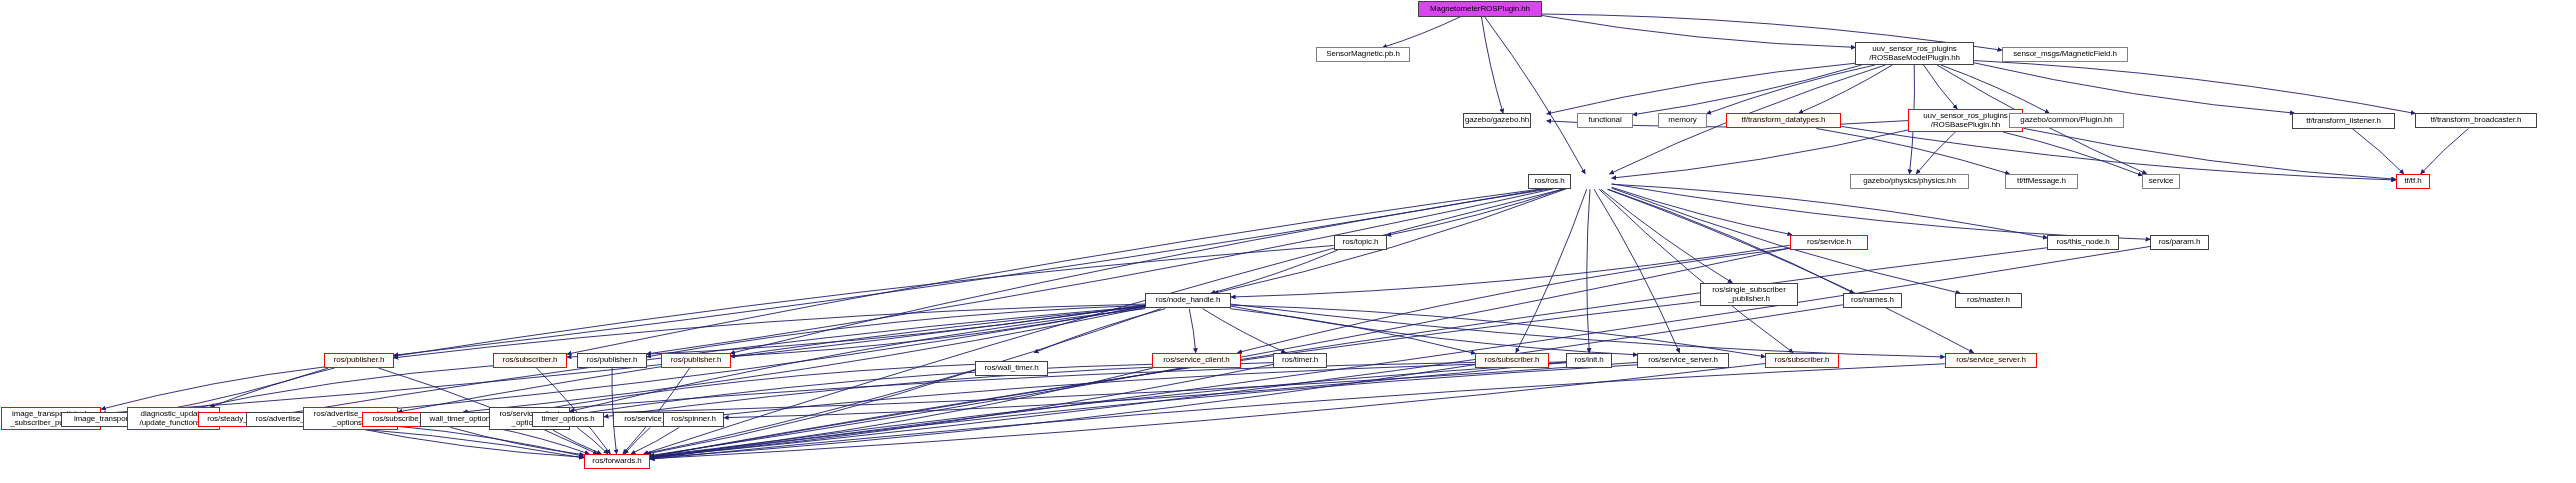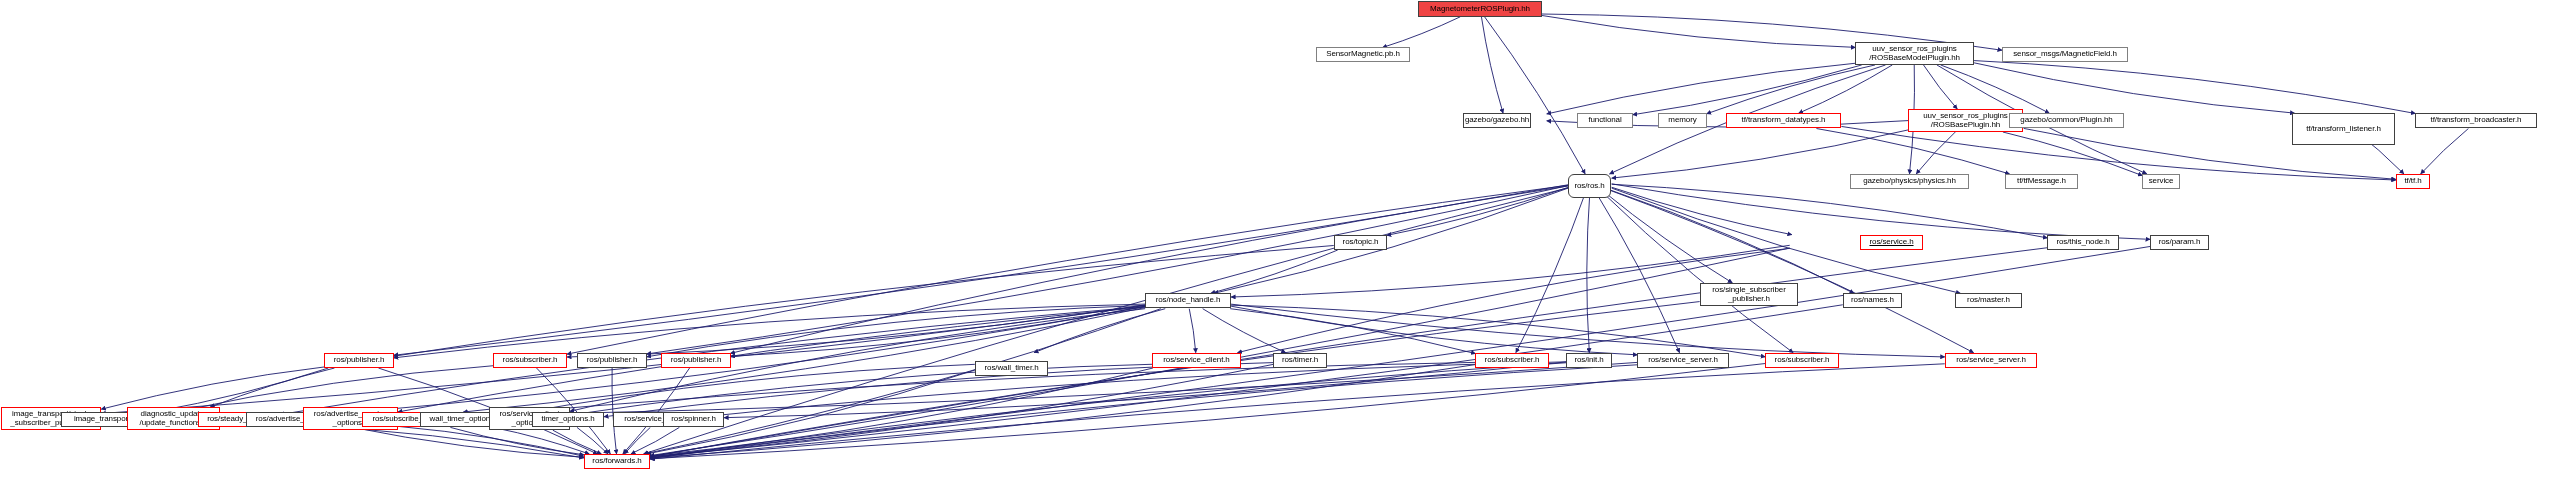--- a/index.html
+++ b/index.html
@@ -38,21 +38,21 @@
     letter-spacing: -0.1px;
     z-index: 5;
   }
   .node.b-dark {
     border: 0.7px solid #404040;
   }
   .node.b-red {
     border: 0.7px solid #ff0000;
   }
   .node.root {
-    background: #ef4444;
+    background: #d946ef;
     border: 0.7px solid #404040;
   }
   .node .lbl {
     display: block;
     padding: 0 2.8px;
     pointer-events: none;
   }
 </style>
 </head>
 <body>
@@ -176,29 +176,29 @@
       <div class="node b-dark" style="left: 1855px; top: 42px; width: 119px; height: 23px;"><span class="lbl">uuv_sensor_ros_plugins
 /ROSBaseModelPlugin.hh</span></div>
       <div class="node " style="left: 2002px; top: 47px; width: 126px; height: 15.4px;"><span class="lbl">sensor_msgs/MagneticField.h</span></div>
       <div class="node b-dark" style="left: 1463px; top: 113px; width: 68px; height: 15.4px;"><span class="lbl">gazebo/gazebo.hh</span></div>
       <div class="node " style="left: 1577px; top: 113px; width: 56px; height: 15.4px;"><span class="lbl">functional</span></div>
       <div class="node " style="left: 1658px; top: 113px; width: 49px; height: 15.4px;"><span class="lbl">memory</span></div>
       <div class="node b-red" style="left: 1726px; top: 113px; width: 115px; height: 15.4px;"><span class="lbl">tf/transform_datatypes.h</span></div>
       <div class="node b-red" style="left: 1908px; top: 109px; width: 115px; height: 23px;"><span class="lbl">uuv_sensor_ros_plugins
 /ROSBasePlugin.hh</span></div>
       <div class="node " style="left: 2009px; top: 113px; width: 115px; height: 15.4px;"><span class="lbl">gazebo/common/Plugin.hh</span></div>
-      <div class="node b-dark" style="left: 2292px; top: 113px; width: 103px; height: 32px;"><span class="lbl">tf/transform_listener.h</span></div>
+      <div class="node b-dark" style="left: 2292px; top: 113px; width: 103px; height: 16px;"><span class="lbl">tf/transform_listener.h</span></div>
       <div class="node b-dark" style="left: 2415px; top: 113px; width: 122px; height: 15.4px;"><span class="lbl">tf/transform_broadcaster.h</span></div>
-      <div class="node b-dark" style="left: 1568px; top: 174px; width: 43px; height: 24px; border-radius: 6px;"><span class="lbl">ros/ros.h</span></div>
+      <div class="node b-dark" style="left: 1528px; top: 174px; width: 43px; height: 15px;"><span class="lbl">ros/ros.h</span></div>
       <div class="node " style="left: 1850px; top: 174px; width: 119px; height: 15.4px;"><span class="lbl">gazebo/physics/physics.hh</span></div>
       <div class="node " style="left: 2005px; top: 174px; width: 73px; height: 15.4px;"><span class="lbl">tf/tfMessage.h</span></div>
       <div class="node " style="left: 2142px; top: 174px; width: 38px; height: 15.4px;"><span class="lbl">service</span></div>
       <div class="node b-red" style="left: 2396px; top: 174px; width: 34px; height: 15.4px;"><span class="lbl">tf/tf.h</span></div>
       <div class="node b-dark" style="left: 1334px; top: 235px; width: 53px; height: 15.4px;"><span class="lbl">ros/topic.h</span></div>
-      <div class="node b-red" style="left: 1860px; top: 235px; width: 63px; height: 15.4px; text-decoration: underline;"><span class="lbl">ros/service.h</span></div>
+      <div class="node b-red" style="left: 1790px; top: 235px; width: 78px; height: 15.4px;"><span class="lbl">ros/service.h</span></div>
       <div class="node b-dark" style="left: 2047px; top: 235px; width: 72px; height: 15.4px;"><span class="lbl">ros/this_node.h</span></div>
       <div class="node b-dark" style="left: 2150px; top: 235px; width: 59px; height: 15.4px;"><span class="lbl">ros/param.h</span></div>
       <div class="node b-dark" style="left: 1145px; top: 293px; width: 86px; height: 15.4px;"><span class="lbl">ros/node_handle.h</span></div>
       <div class="node b-dark" style="left: 1700px; top: 283px; width: 98px; height: 23px;"><span class="lbl">ros/single_subscriber
 _publisher.h</span></div>
       <div class="node b-dark" style="left: 1843px; top: 293px; width: 59px; height: 15.4px;"><span class="lbl">ros/names.h</span></div>
       <div class="node b-dark" style="left: 1955px; top: 293px; width: 67px; height: 15.4px;"><span class="lbl">ros/master.h</span></div>
       <div class="node b-red" style="left: 324px; top: 353px; width: 70px; height: 15.4px;"><span class="lbl">ros/publisher.h</span></div>
       <div class="node b-red" style="left: 493px; top: 353px; width: 74px; height: 15.4px;"><span class="lbl">ros/subscriber.h</span></div>
       <div class="node b-dark" style="left: 577px; top: 353px; width: 70px; height: 15.4px;"><span class="lbl">ros/publisher.h</span></div>

